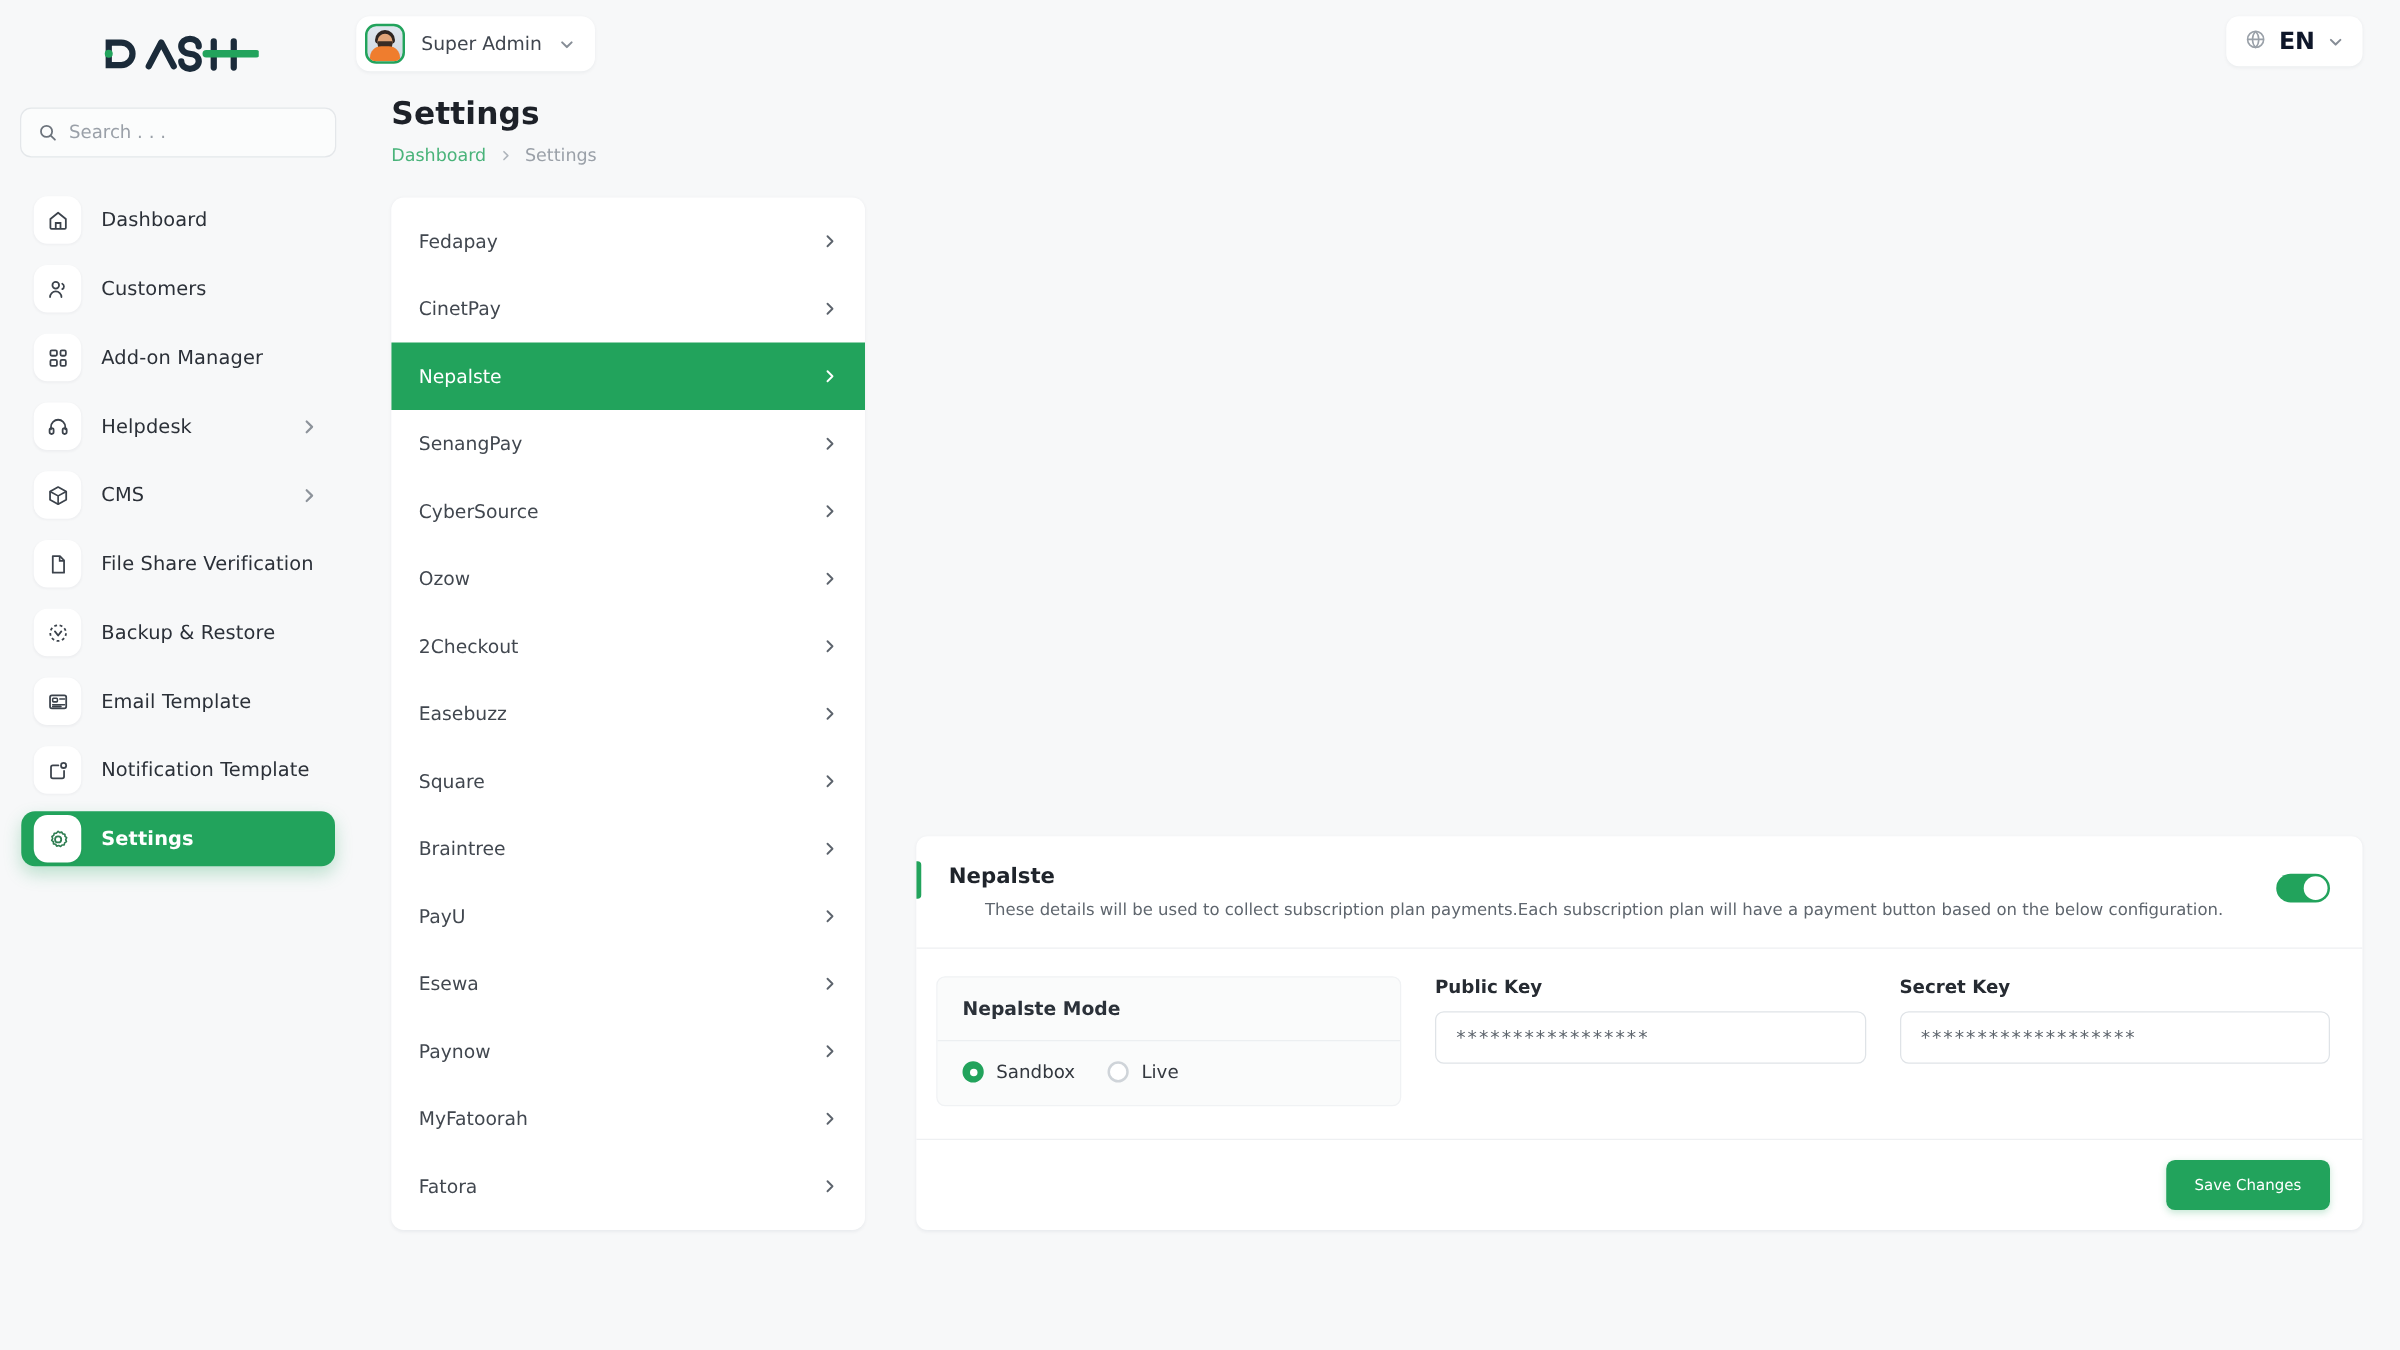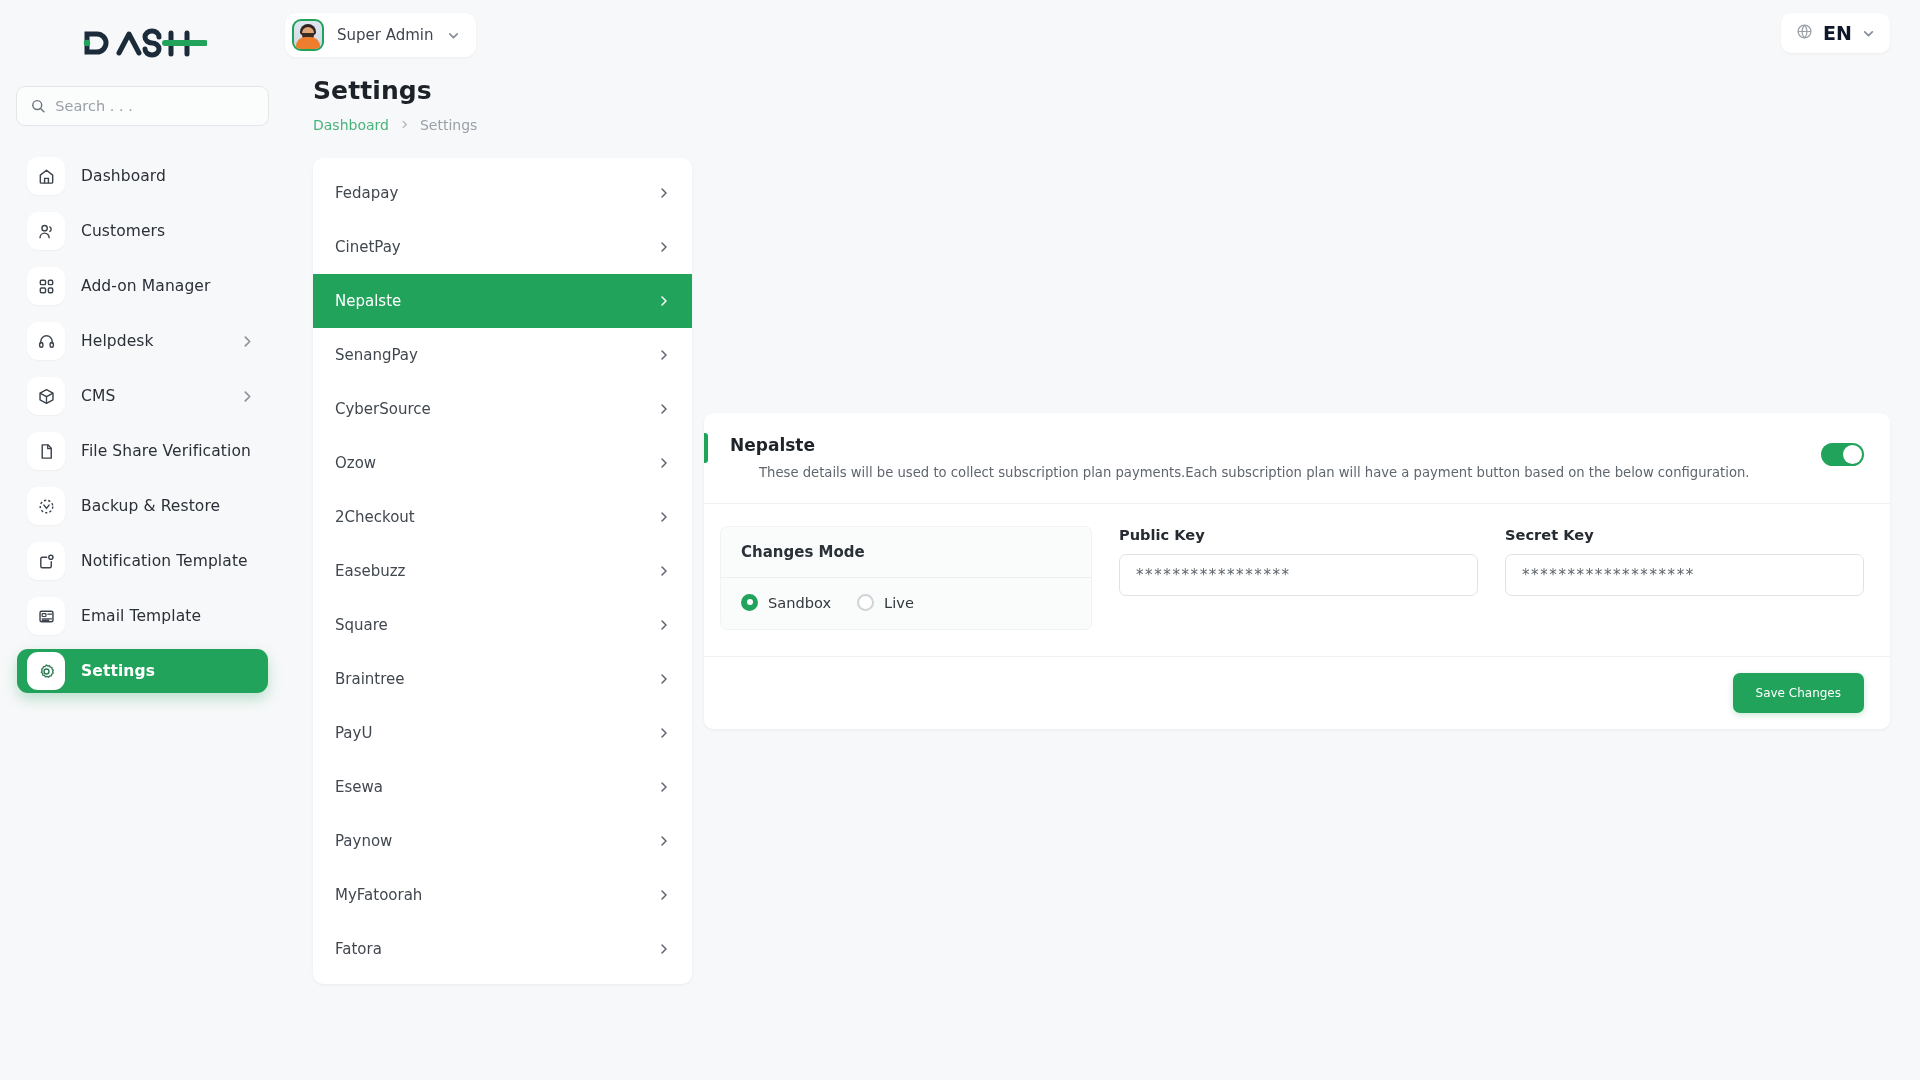--- a/index.html
+++ b/index.html
@@ -93,21 +93,21 @@
   }
   .lang-chip .lbl { font-size: 19px; color: #0f172a; font-weight: 600; }
 
   .page-head { padding: 6px 30px 0 28px; }
   .page-title { font-size: 25px; font-weight: 700; color: #1d2128; letter-spacing: .1px; }
   .crumbs { margin-top: 12px; display: flex; align-items: center; gap: 11px; font-size: 14px; }
   .crumbs .c-link { color: #49b37a; cursor: pointer; }
   .crumbs .c-sep { color: #aeb4bb; font-size: 12px; }
   .crumbs .c-cur { color: #9aa0a8; }
 
-  .content { display: flex; gap: 12px; padding: 25px 30px 0 28px; align-items: center; }
+  .content { display: flex; gap: 41px; padding: 25px 30px 0 28px; align-items: flex-end; }
 
   
   .gw-card {
     width: 379px; background: #ffffff; border-radius: 10px;
     box-shadow: 0 1px 3px rgba(18,38,63,.06);
     max-height: 886px; overflow-y: auto; position: relative;
     padding: 8px 0 8px 0;
   }
   .gw-card::-webkit-scrollbar { width: 5px; }
   .gw-card::-webkit-scrollbar-thumb { background: #a3a9e0; border-radius: 4px; }
@@ -302,36 +302,36 @@
               <circle cx="10" cy="10" r="6.6" fill="none" stroke="#3c434c" stroke-width="1.5" stroke-dasharray="2.4 2.2"></circle>
               <path d="M7.3 8.5 L10 12 L12.7 8.5" fill="none" stroke="#3c434c" stroke-width="1.5" stroke-linecap="round" stroke-linejoin="round"></path>
             </svg>
         </span>
         <span class="label">Backup &amp; Restore</span>
       </div>
 
       <div class="nav-item">
         <span class="ico">
           <svg width="19" height="19" viewBox="0 0 20 20">
-              <path d="M15 10.2 V15 a1.6 1.6 0 0 1-1.6 1.6 H5.6 A1.6 1.6 0 0 1 4 15 V7.2 a1.6 1.6 0 0 1 1.6-1.6 h4.6" fill="none" stroke="#3c434c" stroke-width="1.5" stroke-linecap="round"></path>
-              <circle cx="14.6" cy="5.6" r="2.2" fill="none" stroke="#3c434c" stroke-width="1.5"></circle>
-            </svg>
-        </span>
-        <span class="label">Notification Template</span>
-      </div>
-
-      <div class="nav-item">
-        <span class="ico">
-          <svg width="19" height="19" viewBox="0 0 20 20">
               <rect x="3.2" y="4.5" width="13.6" height="11" rx="1.6" fill="none" stroke="#3c434c" stroke-width="1.5"></rect>
               <rect x="5.4" y="7" width="4" height="3" rx="0.7" fill="none" stroke="#3c434c" stroke-width="1.3"></rect>
               <path d="M11.4 7.6 h4 M5.4 12.4 h10 M5.4 14 h7" fill="none" stroke="#3c434c" stroke-width="1.3" stroke-linecap="round"></path>
             </svg>
         </span>
         <span class="label">Email Template</span>
+      </div>
+
+      <div class="nav-item">
+        <span class="ico">
+          <svg width="19" height="19" viewBox="0 0 20 20">
+              <path d="M15 10.2 V15 a1.6 1.6 0 0 1-1.6 1.6 H5.6 A1.6 1.6 0 0 1 4 15 V7.2 a1.6 1.6 0 0 1 1.6-1.6 h4.6" fill="none" stroke="#3c434c" stroke-width="1.5" stroke-linecap="round"></path>
+              <circle cx="14.6" cy="5.6" r="2.2" fill="none" stroke="#3c434c" stroke-width="1.5"></circle>
+            </svg>
+        </span>
+        <span class="label">Notification Template</span>
       </div>
 
       <div class="nav-item active">
         <span class="ico">
           <svg width="19" height="19" viewBox="0 0 20 20">
               <path d="M10 3.2 l1.4 1.1 1.7-.5 .8 1.6 1.8 .3 .1 1.8 1.4 1.1 -.8 1.6 .6 1.7 -1.5 1 -.4 1.7 -1.8 .1 -1.2 1.3 -1.6-.8 -1.7 .5 -.9-1.6 -1.8-.3 -.1-1.8 -1.4-1.1 .8-1.6 -.6-1.7 1.5-1 .4-1.7 1.8-.1 Z" fill="none" stroke="#2f7d52" stroke-width="1.4" stroke-linejoin="round"></path>
               <circle cx="10" cy="10" r="2.6" fill="none" stroke="#2f7d52" stroke-width="1.5"></circle>
             </svg>
         </span>
         <span class="label">Settings</span>
@@ -519,21 +519,21 @@
             <div class="cfg-title">Nepalste</div>
             <div class="cfg-desc">These details will be used to collect subscription plan payments.Each subscription plan will have a payment button based on the below configuration.</div>
           </div>
           <div class="toggle">
             <span class="knob"></span>
           </div>
         </div>
 
         <div class="cfg-body">
           <div class="mode-box">
-            <div class="mode-title">Changes Mode</div>
+            <div class="mode-title">Nepalste Mode</div>
             <div class="mode-opts">
               <label class="radio sel">
                 <span class="dot"></span>
                 <span class="rl">Sandbox</span>
               </label>
               <label class="radio">
                 <span class="dot"></span>
                 <span class="rl">Live</span>
               </label>
             </div>

